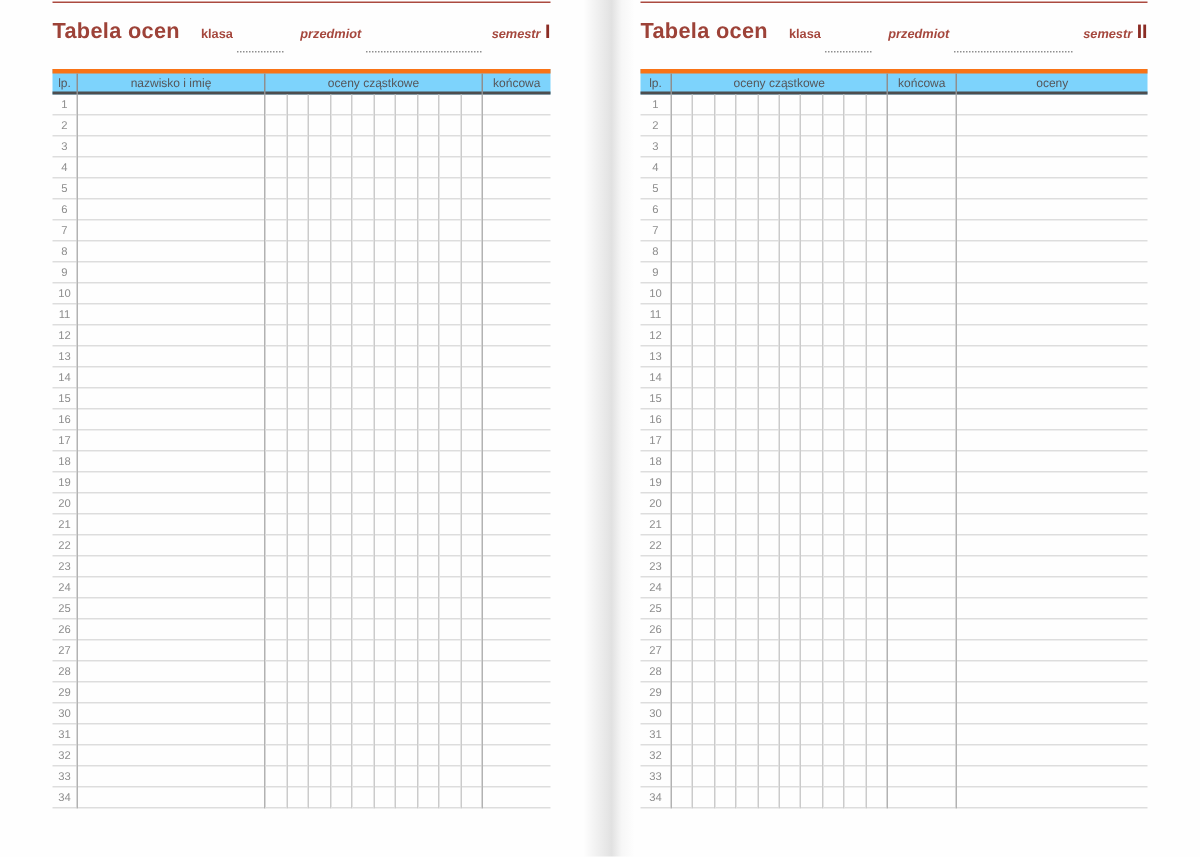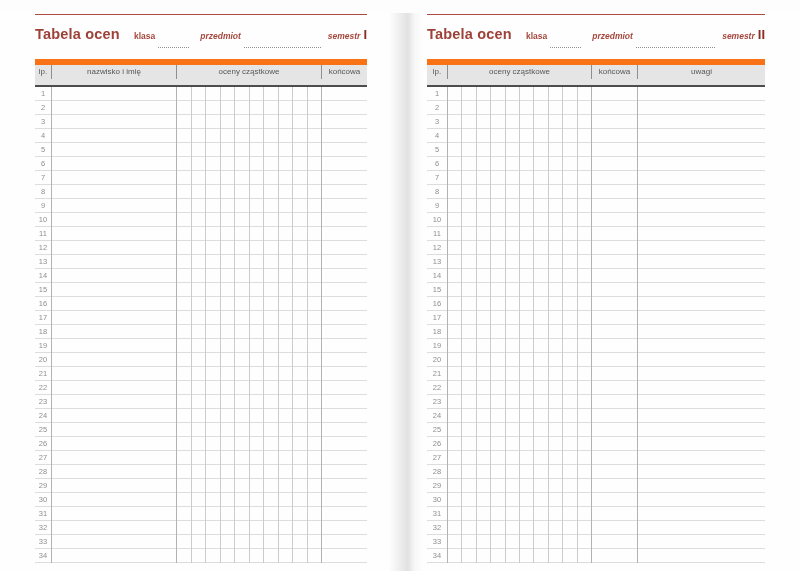--- a/index.html
+++ b/index.html
@@ -1,21 +1,21 @@
 <!DOCTYPE html>
 <html><head>
 <meta charset="utf-8">
 <style>
   html,body{margin:0;padding:0;}
   body{
     width:800px;height:571px;overflow:hidden;position:relative;
     background:#fdfdfd;
     font-family:"Liberation Sans",sans-serif;
   }
-  .sheet{position:absolute;inset:0;background:#fefefe;margin-top:13px;}
+  .sheet{position:absolute;inset:0;background:#fefefe;}
   .spine-shadow{
     position:absolute;left:389px;top:0;width:34px;height:571px;
     background:linear-gradient(90deg,rgba(110,110,110,0) 0%,rgba(110,110,110,0.16) 45%,rgba(110,110,110,0.20) 55%,rgba(110,110,110,0.05) 75%,rgba(110,110,110,0) 100%);
   }
   .page{position:absolute;top:0;height:571px;}
   .page-left{left:35px;width:332px;}
   .page-right{left:427px;width:338px;}
   .top-rule{position:absolute;top:1px;left:0;right:0;height:1px;background:#ab4a40;}
 
   .page-header{position:absolute;top:13px;left:0;right:0;height:25px;display:flex;align-items:baseline;}
@@ -24,22 +24,22 @@
   .lbl-class{margin-left:14px;}
   .lbl-subject{margin-left:11px;font-style:italic;}
   .lbl-sem{margin-left:0;font-style:italic;}
   .dots{border-bottom:1px dotted #8f8f8f;align-self:flex-end;margin-bottom:3px;}
   .dots-class{width:31px;margin-left:3px;}
   .dots-subject{flex:1;margin-left:3px;margin-right:7px;}
   .numeral{font-size:13px;font-weight:bold;color:#8b2c24;margin-left:3px;white-space:nowrap;}
 
   .table{position:absolute;top:46px;left:0;right:0;}
   .thead{
-    display:flex;background:#e5e5e5;height:28px;box-sizing:border-box;
-    border-top:6px solid #f97316;border-bottom:2px solid #4d4d4e;
+    display:flex;background:#7dd3fc;height:17px;box-sizing:border-box;
+    border-top:3px solid #f97316;border-bottom:2px solid #4d4d4e;
   }
   .hcell{
     height:14px;line-height:14px;font-size:8px;color:#55565a;
     text-align:center;box-sizing:border-box;overflow:hidden;white-space:nowrap;
   }
   .hsep{border-left:1px solid #8f8f8f;}
   .tbody{display:flex;height:476px;}
   .bcol{box-sizing:border-box;height:476px;}
   .vmajor{border-left:1px solid #b2b2b2;}
   .grades{display:flex;}
@@ -556,21 +556,21 @@
       <span class="lbl lbl-subject">przedmiot</span>
       <span class="dots dots-subject"></span>
       <span class="lbl lbl-sem">semestr</span>
       <span class="numeral">II</span>
     </div>
     <div class="table">
       <div class="thead">
           <div class="hcell" style="width: 20px;">lp.</div>
           <div class="hcell hsep" style="width: 144px;">oceny cząstkowe</div>
           <div class="hcell hsep" style="width: 46px;">końcowa</div>
-          <div class="hcell hsep" style="width: 128px;">uwagi</div>
+          <div class="hcell hsep" style="width: 128px;">oceny</div>
         </div>
       <div class="tbody">
           <div class="bcol bcol-lp" style="width: 20px;">
             <div class="cell">1</div>
             <div class="cell">2</div>
             <div class="cell">3</div>
             <div class="cell">4</div>
             <div class="cell">5</div>
             <div class="cell">6</div>
             <div class="cell">7</div>

